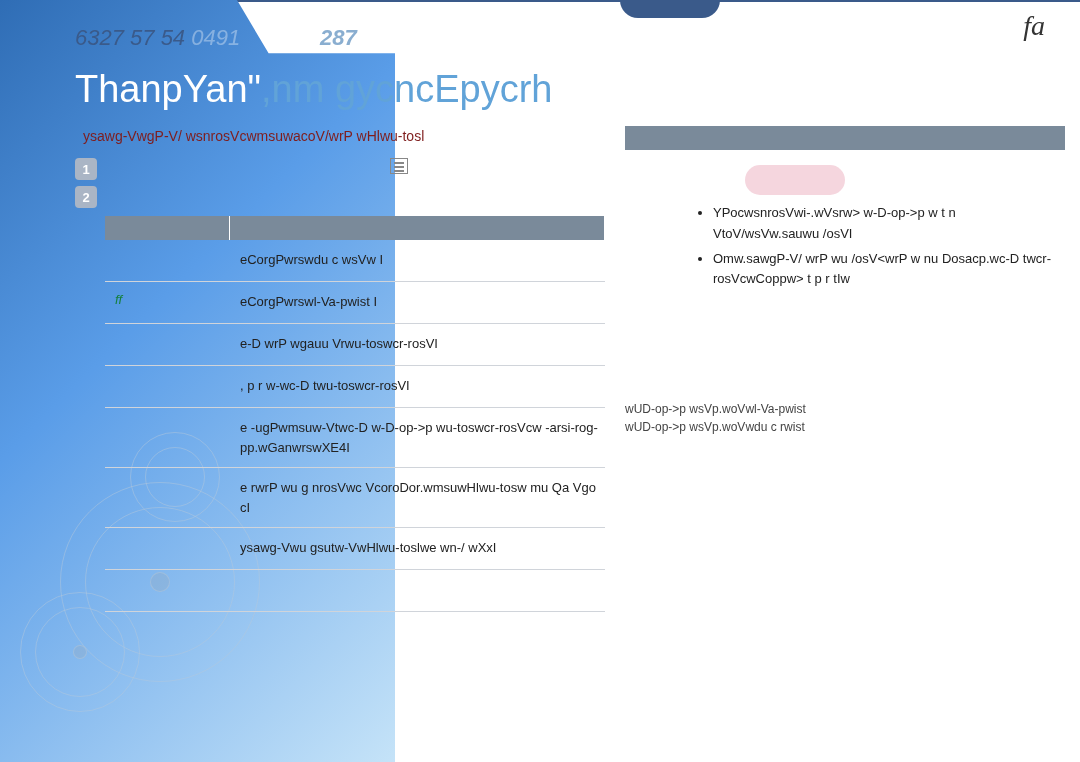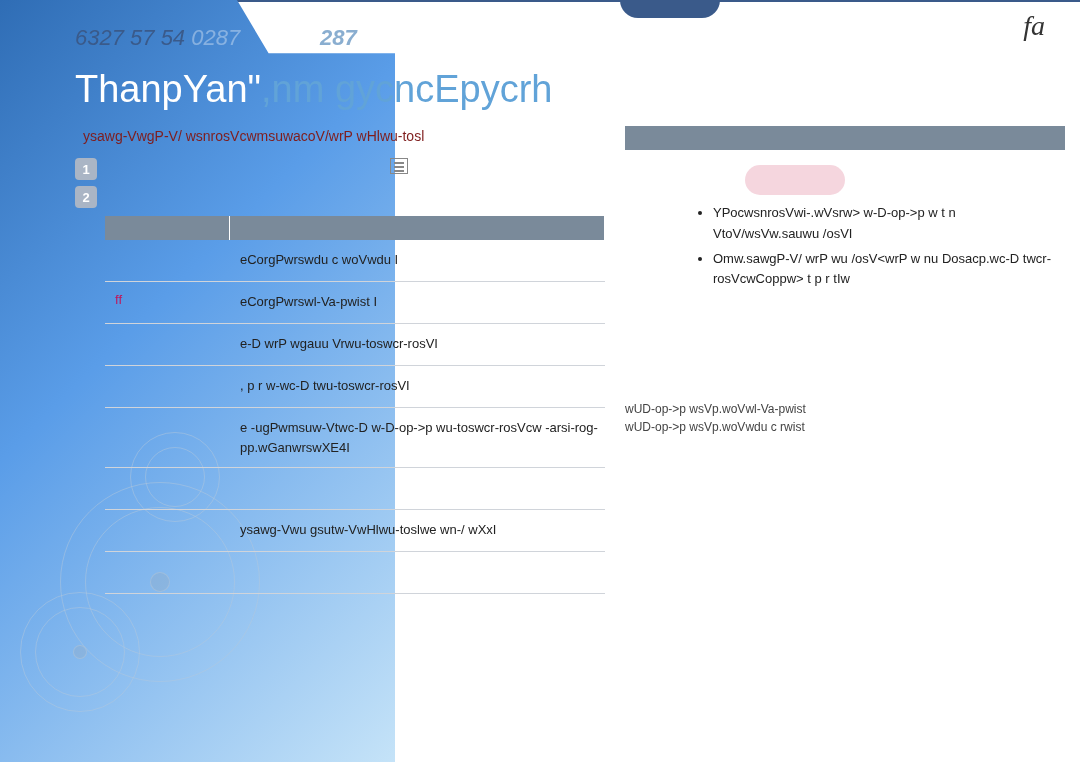--- a/index.html
+++ b/index.html
@@ -47,21 +47,21 @@
     .legend-icon::before { content: ''; position: absolute; top: 3px; left: 3px; right: 3px; height: 2px; background: #888; box-shadow: 0 4px 0 #888, 0 8px 0 #888; }
     
     .table { position: absolute; top: 216px; left: 105px; width: 500px; }
     .table-header-row { display: flex; }
     .th { background: #7a8a9a; height: 24px; border-right: 1px solid #fff; }
     .th1 { width: 125px; }
     .th2 { width: 375px; }
     .tr { display: flex; border-bottom: 1px solid #d0d4da; min-height: 42px; padding: 10px 0; }
     .td1 { width: 125px; padding-left: 10px; font-size: 13px; color: #555; }
     .td2 { width: 375px; padding-left: 10px; font-size: 13px; color: #222; line-height: 1.5; }
-    .td1-white { color: #be185d; }
+    .td1-white { color: #15803d; font-style: italic; }
     
     .right-col { position: absolute; top: 126px; left: 625px; width: 440px; }
     .right-header-bar { height: 24px; background: #7a8a9a; margin-bottom: 15px; }
     .right-text { font-size: 14px; color: #222; padding: 0 10px 10px 120px; line-height: 1.5; }
     .pink-box { margin-left: 120px; margin-top: 6px; width: 100px; height: 30px; background: #e8a5b5; border-radius: 16px; opacity: 0.45; }
     .bullets { margin-left: 88px; margin-top: 8px; }
     .bullets li { font-size: 13px; color: #222; line-height: 1.6; margin-bottom: 4px; list-style: disc; }
     .footer-links { position: absolute; top: 400px; left: 625px; font-size: 12px; color: #444; line-height: 1.5; }
   </style>
 </head>
@@ -80,21 +80,21 @@
     <div class="circle" style="width:150px;height:150px;left:25px;top:65px;"></div>
     <div class="circle" style="width:20px;height:20px;left:90px;top:130px;background:rgba(150,170,190,0.3);"></div>
     <div class="circle" style="width:120px;height:120px;left:-40px;top:150px;"></div>
     <div class="circle" style="width:90px;height:90px;left:-25px;top:165px;"></div>
     <div class="circle" style="width:14px;height:14px;left:13px;top:203px;background:rgba(150,170,190,0.3);"></div>
     <div class="circle" style="width:90px;height:90px;left:70px;top:-10px;"></div>
     <div class="circle" style="width:60px;height:60px;left:85px;top:5px;"></div>
   </div>
 
   <div class="header-nums">
-    <span>6327 57 54</span><span class="header-num-white"> 0287</span>
+    <span>6327 57 54</span><span class="header-num-white"> 0491</span>
   </div>
   <div class="header-num-small">287</div>
 
   <div class="main-title">
     <span class="white-part">ThanpYan"</span><span>,nm gycncEpycrh</span>
   </div>
 
   <div class="subtitle">ysawg-VwgP-V/ wsnrosVcwmsuwacoV/wrP wHlwu-tosl</div>
 
   <div class="num-badges">
@@ -104,40 +104,41 @@
 
   <div class="legend-icon"></div>
 
   <div class="table">
     <div class="table-header-row">
       <div class="th th1"></div>
       <div class="th th2"></div>
     </div>
     <div class="tr">
       <div class="td1 td1-white"> </div>
-      <div class="td2">eCorgPwrswdu c woVwdu I</div>
+      <div class="td2">eCorgPwrswdu c wsVw I</div>
     </div>
     <div class="tr">
       <div class="td1 td1-white">  ff</div>
       <div class="td2">eCorgPwrswl-Va-pwist I</div>
     </div>
     <div class="tr">
       <div class="td1 td1-white"> </div>
       <div class="td2">e-D wrP wgauu Vrwu-toswcr-rosVI</div>
     </div>
     <div class="tr">
       <div class="td1 td1-white"> </div>
       <div class="td2">, p r w-wc-D twu-toswcr-rosVI</div>
     </div>
     <div class="tr">
       <div class="td1"> </div>
       <div class="td2">e -ugPwmsuw-Vtwc-D w-D-op-&gt;p wu-toswcr-rosVcw -arsi-rog-pp.wGanwrswXE4I</div>
     </div>
     <div class="tr">
       <div class="td1"> </div>
+      <div class="td2">e rwrP wu g nrosVwc VcoroDor.wmsuwHlwu-tosw mu Qa Vgo cI</div>
     </div>
     <div class="tr">
       <div class="td1"> </div>
       <div class="td2">ysawg-Vwu gsutw-VwHlwu-toslwe  wn-/ wXxI</div>
     </div>
     <div class="tr">
       <div class="td1"> </div>
     </div>
   </div>
 

